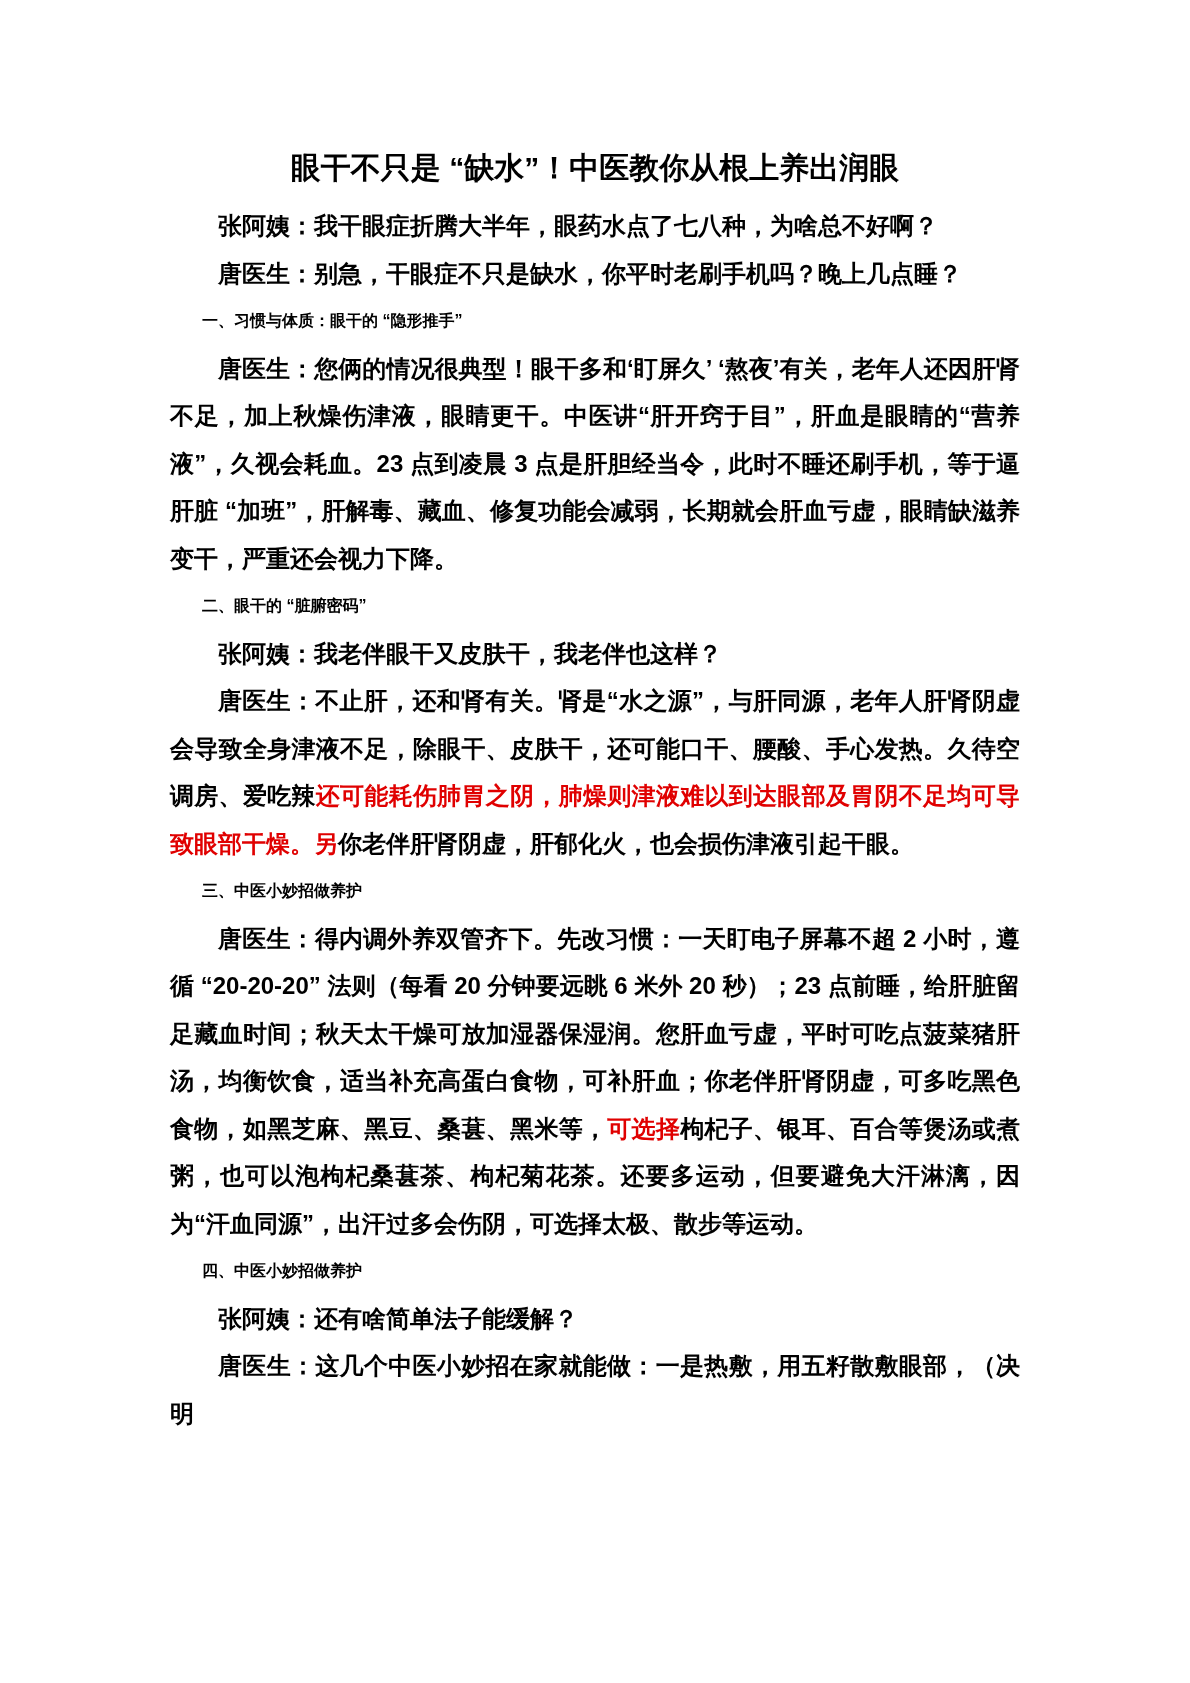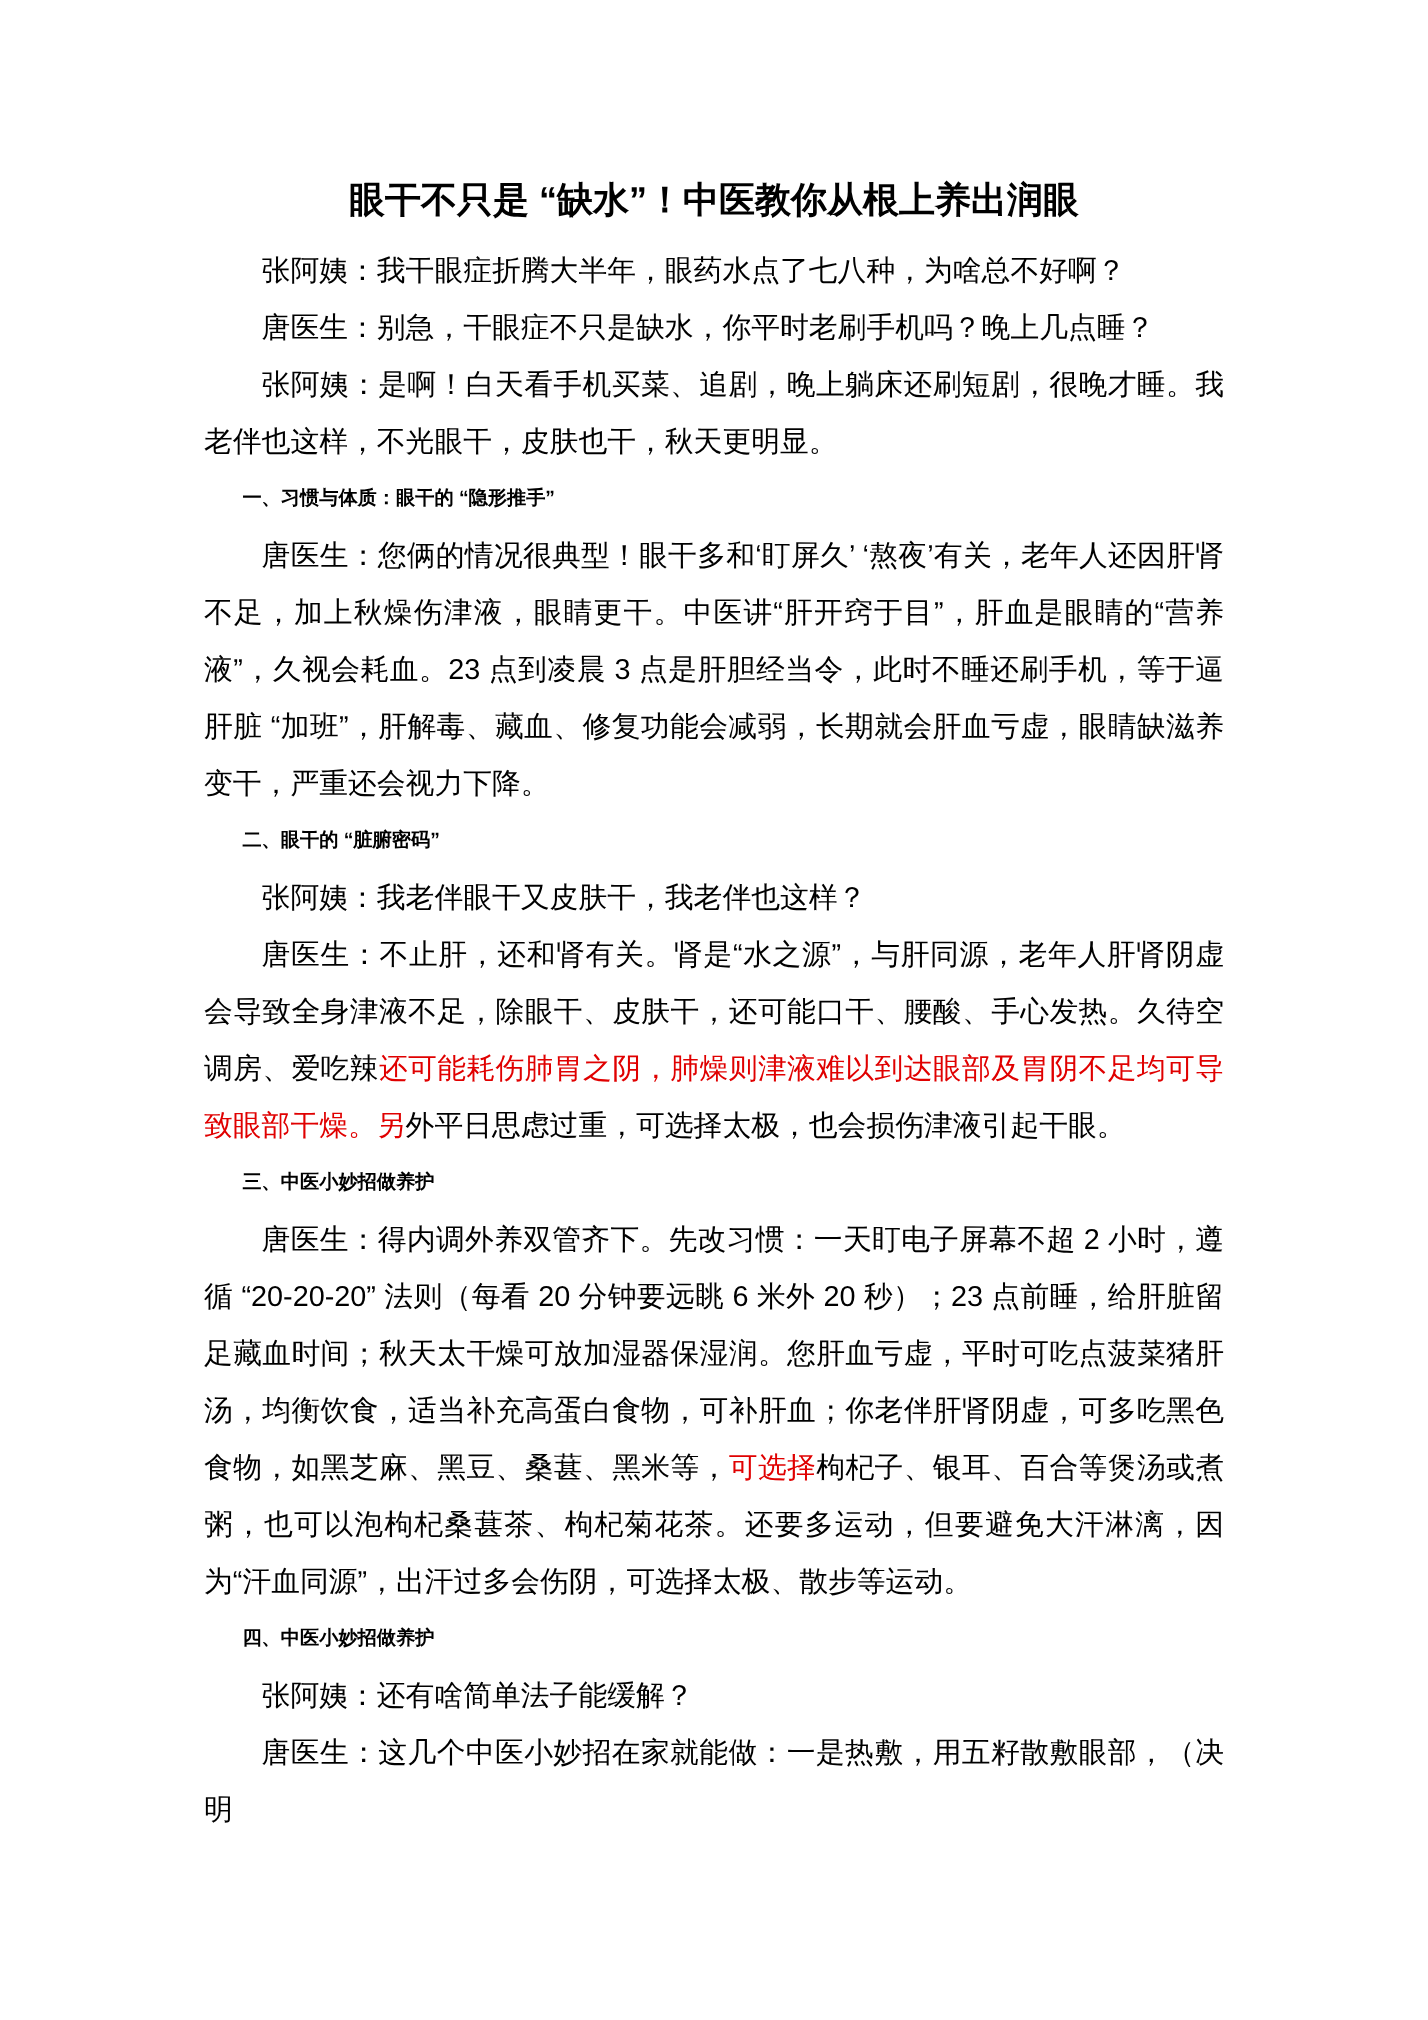--- a/index.html
+++ b/index.html
@@ -27,21 +27,21 @@
     color: #000000;
   }
   .para {
     margin: 0;
     font-size: 24px;
     line-height: 47.5px;
     text-align: justify;
     text-justify: inter-ideograph;
     text-indent: 2em;
     color: #000000;
-    font-weight: 400;
+    font-weight: 700;
     word-break: break-all;
   }
   .heading {
     margin: 0;
     font-size: 16px;
     line-height: 47.5px;
     text-indent: 2em;
     font-weight: 700;
     color: #000000;
   }
@@ -53,31 +53,30 @@
 <body>
 
 <div class="page">
 
   <h1 class="doc-title">眼干不只是 “缺水”！中医教你从根上养出润眼</h1>
 
   <p class="para">张阿姨：我干眼症折腾大半年，眼药水点了七八种，为啥总不好啊？</p>
 
   <p class="para">唐医生：别急，干眼症不只是缺水，你平时老刷手机吗？晚上几点睡？</p>
 
-  <p class="para">张阿姨：是啊！白天看手机买菜、追剧，晚上躺床还刷短剧，很晚才睡。我老伴也这样，不光眼干，皮肤也干，秋天更明显。</p>
 
   <h2 class="heading">一、习惯与体质：眼干的 “隐形推手”</h2>
 
   <p class="para">唐医生：您俩的情况很典型！眼干多和‘盯屏久’ ‘熬夜’有关，老年人还因肝肾不足，加上秋燥伤津液，眼睛更干。中医讲“肝开窍于目”，肝血是眼睛的“营养液”，久视会耗血。23 点到凌晨 3 点是肝胆经当令，此时不睡还刷手机，等于逼肝脏 “加班”，肝解毒、藏血、修复功能会减弱，长期就会肝血亏虚，眼睛缺滋养变干，严重还会视力下降。</p>
 
   <h2 class="heading">二、眼干的 “脏腑密码”</h2>
 
   <p class="para">张阿姨：我老伴眼干又皮肤干，我老伴也这样？</p>
 
-  <p class="para"><span>唐医生：不止肝，还和肾有关。肾是“水之源”，与肝同源，老年人肝肾阴虚会导致全身津液不足，除眼干、皮肤干，还可能口干、腰酸、手心发热。久待空调房、爱吃辣</span><span class="red-text">还可能耗伤肺胃之阴，肺燥则津液难以到达眼部及胃阴不足均可导致眼部干燥。另</span><span>外平日思虑过重，可选择太极，也会损伤津液引起干眼。</span></p>
+  <p class="para"><span>唐医生：不止肝，还和肾有关。肾是“水之源”，与肝同源，老年人肝肾阴虚会导致全身津液不足，除眼干、皮肤干，还可能口干、腰酸、手心发热。久待空调房、爱吃辣</span><span class="red-text">还可能耗伤肺胃之阴，肺燥则津液难以到达眼部及胃阴不足均可导致眼部干燥。另</span><span>你老伴肝肾阴虚，肝郁化火，也会损伤津液引起干眼。</span></p>
 
   <h2 class="heading">三、中医小妙招做养护</h2>
 
 
   <p class="para"><span>唐医生：得内调外养双管齐下。先改习惯：一天盯电子屏幕不超 2 小时，遵循 “20-20-20” 法则（每看 20 分钟要远眺 6 米外 20 秒）；23 点前睡，给肝脏留足藏血时间；秋天太干燥可放加湿器保湿润。您肝血亏虚，平时可吃点菠菜猪肝汤，均衡饮食，适当补充高蛋白食物，可补肝血；你老伴肝肾阴虚，可多吃黑色食物，如黑芝麻、黑豆、桑葚、黑米等，</span><span class="red-text">可选择</span><span>枸杞子、银耳、百合等煲汤或煮粥，也可以泡枸杞桑葚茶、枸杞菊花茶。还要多运动，但要避免大汗淋漓，因为“汗血同源”，出汗过多会伤阴，可选择太极、散步等运动。</span></p>
 
   <h2 class="heading">四、中医小妙招做养护</h2>
 
   <p class="para">张阿姨：还有啥简单法子能缓解？</p>
 

